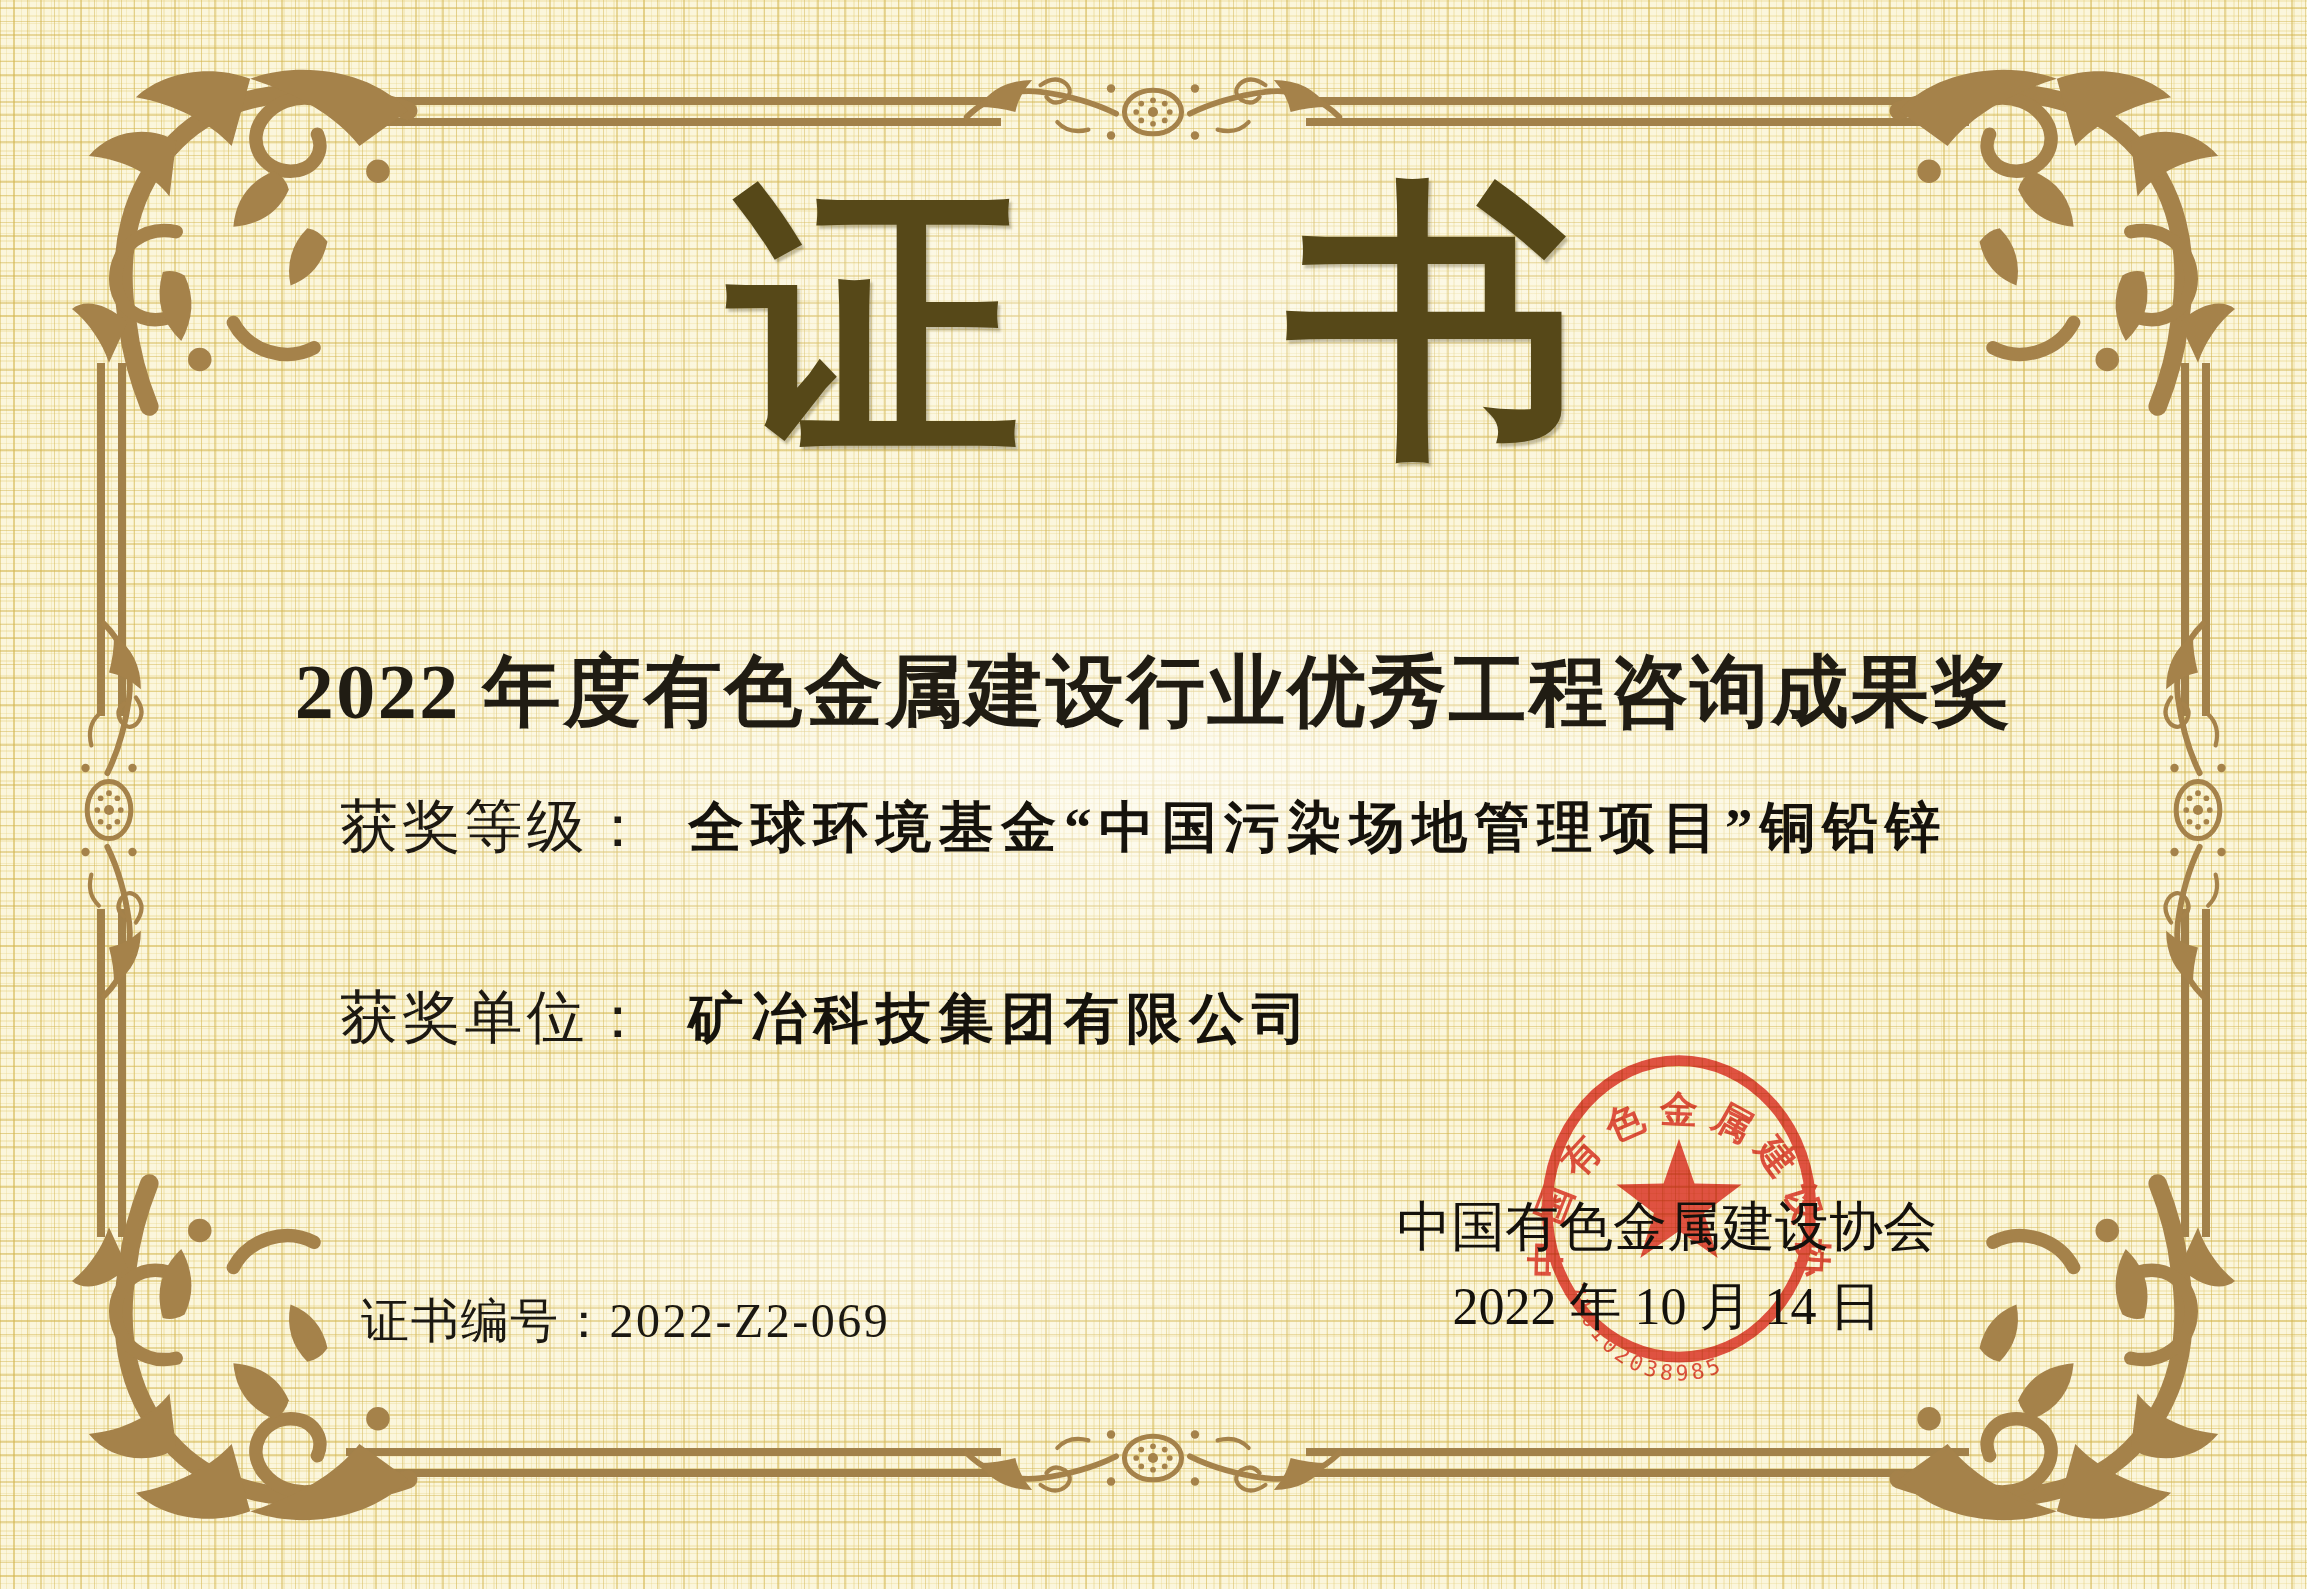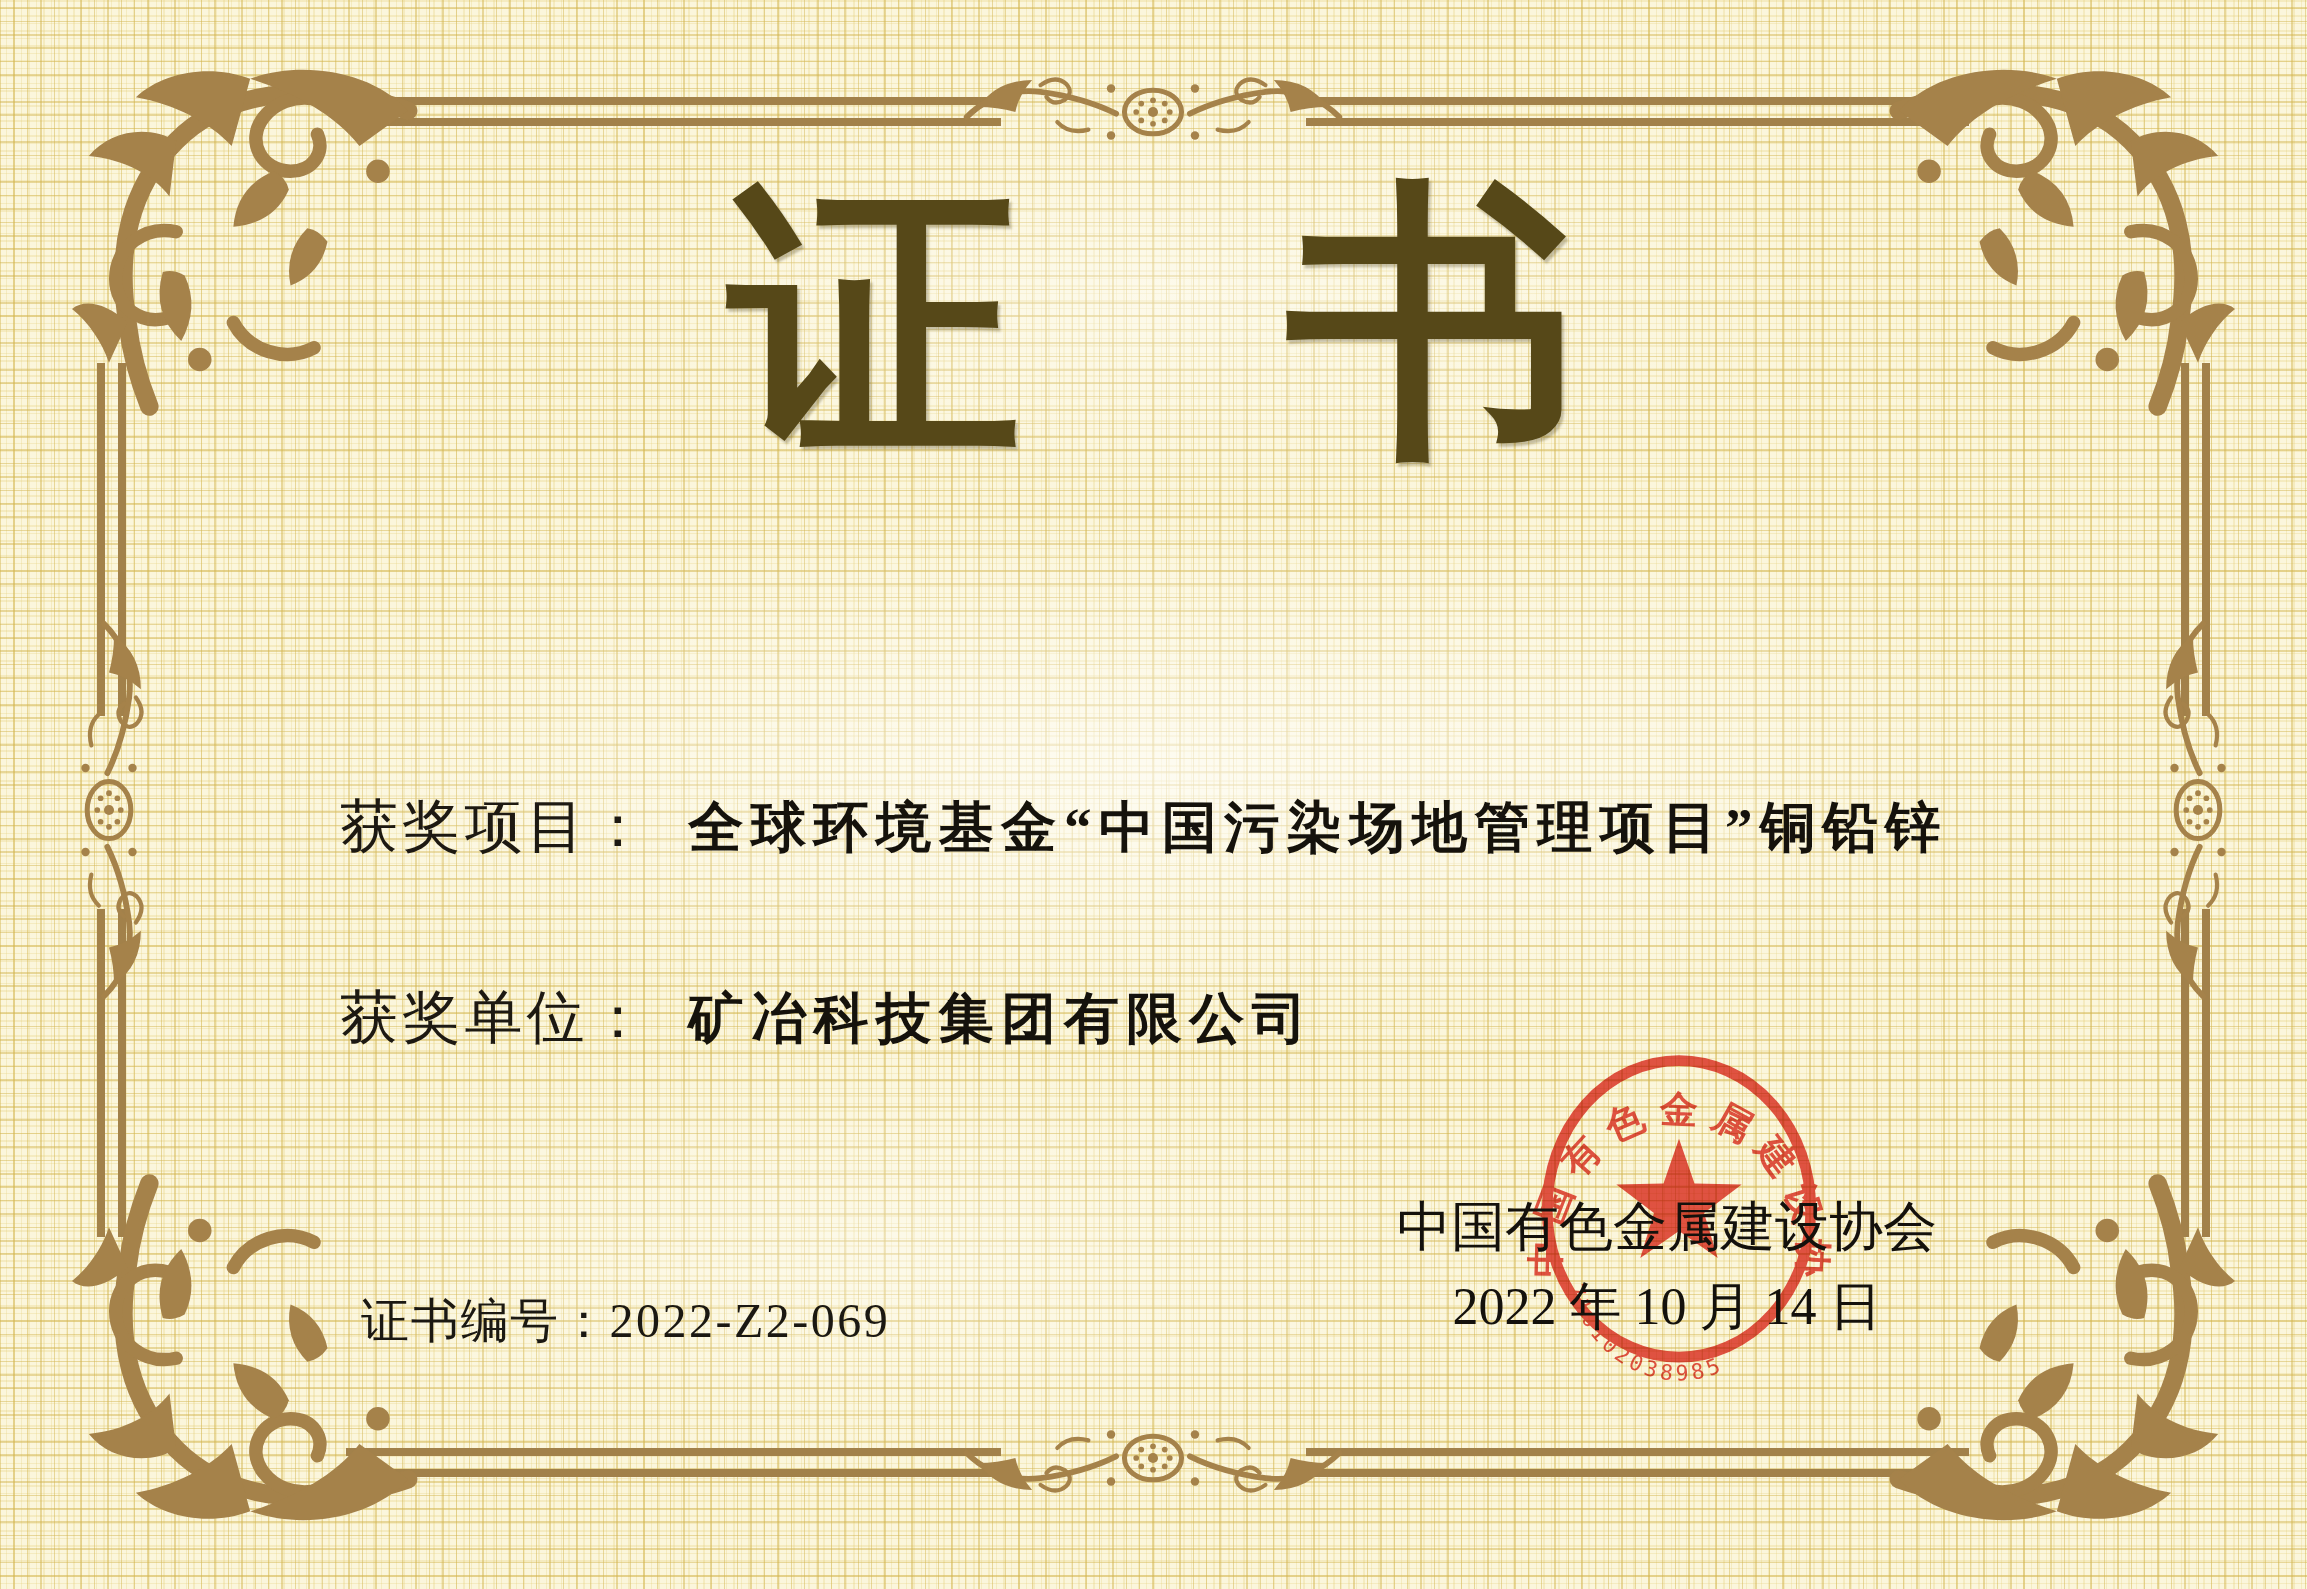--- a/index.html
+++ b/index.html
@@ -191,23 +191,24 @@
         <textPath href="#sealBotArc" startOffset="18">710102038985</textPath>
       </text>
     </svg>
   </div>
 
   <div class="cert-title">
     <span>证</span>
     <span>书</span>
   </div>
 
+  <div class="award-title">2022 年度有色金属建设行业优秀工程咨询成果奖</div>
 
   <div class="row r-project">
-    <span class="label">获奖项目：</span>
+    <span class="label">获奖等级：</span>
     <span class="value">全球环境基金“中国污染场地管理项目”铜铅锌</span>
   </div>
   <div class="row r-unit">
     <span class="label">获奖单位：</span>
     <span class="value">矿冶科技集团有限公司</span>
   </div>
 
   <div class="certno">
     <span>证书编号：</span><span class="num">2022-Z2-069</span>
   </div>

